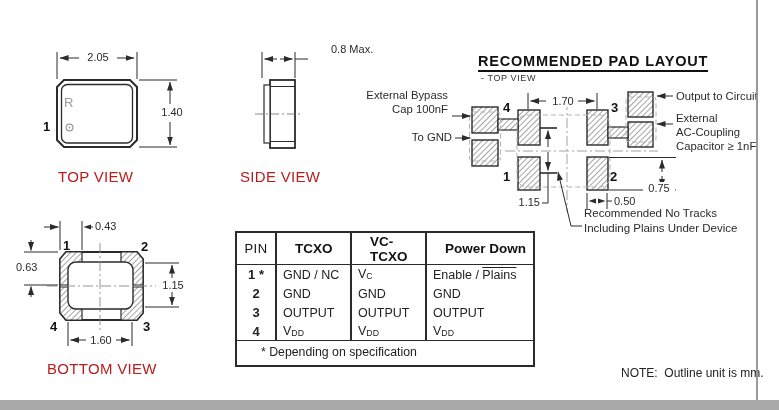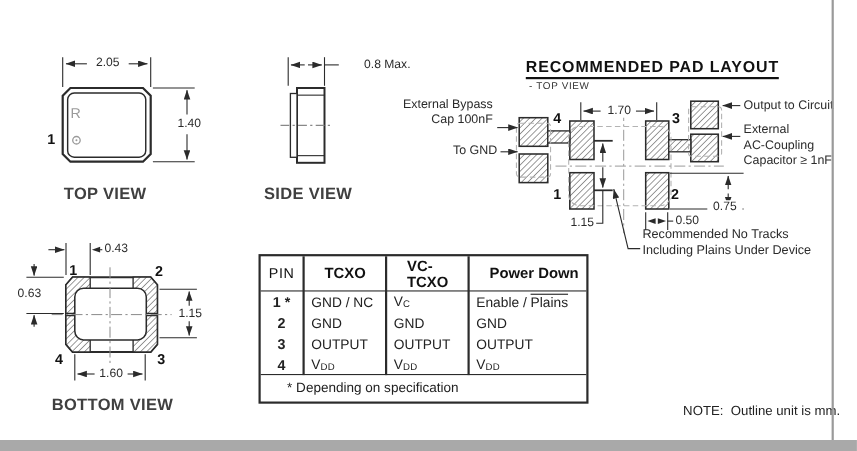--- a/index.html
+++ b/index.html
@@ -2,21 +2,21 @@
 <html><head>
 <meta charset="utf-8">
 <style>
   html,body{margin:0;padding:0;background:#fff;}
   #canvas{position:relative;width:779px;height:410px;background:#fff;overflow:hidden;
           font-family:"Liberation Sans",sans-serif;color:#222;}
   .abs{position:absolute;}
   .lbl{position:absolute;font-size:11px;color:#2b2b2b;white-space:nowrap;}
   .dim{background:#fff;text-align:center;padding:0 1px;}
   .pin{font-weight:bold;font-size:13px;color:#111;}
-  .view-title{position:absolute;font-weight:bold;font-size:15px;letter-spacing:.3px;color:#404040;white-space:nowrap;}
+  .view-title{position:absolute;font-weight:normal;font-size:15px;letter-spacing:.3px;color:#b91c1c;white-space:nowrap;}
   .small-note{position:absolute;font-size:12px;color:#222;white-space:pre;}
   .pl-title{position:absolute;font-weight:bold;font-size:14.5px;letter-spacing:.8px;color:#111;
             border-bottom:2px solid #111;padding-bottom:1px;white-space:nowrap;}
   .pl-sub{position:absolute;font-size:9px;letter-spacing:.6px;color:#333;white-space:nowrap;}
   .anno{position:absolute;font-size:11.3px;color:#2b2b2b;line-height:14px;white-space:nowrap;}
   .ra{text-align:right;}
   svg{position:absolute;left:0;top:0;}
   
   #pin-table{position:absolute;left:235px;top:231px;width:300px;height:136px;border:2px solid #2b2b2b;
              box-sizing:border-box;background:#fff;}
@@ -164,21 +164,21 @@
       <line x1="106" y1="340" x2="129.5" y2="340" stroke-width="1" marker-end="url(#ah)"></line>
     </g>
   </svg>
 
   <div class="lbl dim abs" style="left:79px;top:51px;width:36px;">2.05</div>
   <div class="lbl dim abs" style="left:155px;top:106px;width:32px;">1.40</div>
   <div class="pin abs" style="left:43px;top:119px;">1</div>
   <div class="abs gray-mark" style="left:64px;top:95px;font-size:13px;">R</div>
   <div class="view-title" style="left:58px;top:168px;">TOP VIEW</div>
 
-  <div class="lbl" style="left:311px;top:53px;padding-left:20px;">0.8 Max.</div>
+  <div class="lbl" style="left:311px;top:43px;padding-left:20px;">0.8 Max.</div>
   <div class="view-title" style="left:240px;top:168px;">SIDE VIEW</div>
 
   <div class="pl-title" style="left:478px;top:53px;">RECOMMENDED PAD LAYOUT</div>
   <div class="pl-sub" style="left:481px;top:73px;">- TOP VIEW</div>
 
   <div class="anno ra" style="left:352px;top:88px;width:96px;">
     <div>External Bypass</div>
     <div>Cap 100nF</div>
   </div>
   <div class="anno ra" style="left:406px;top:130px;width:46px;">To GND</div>

